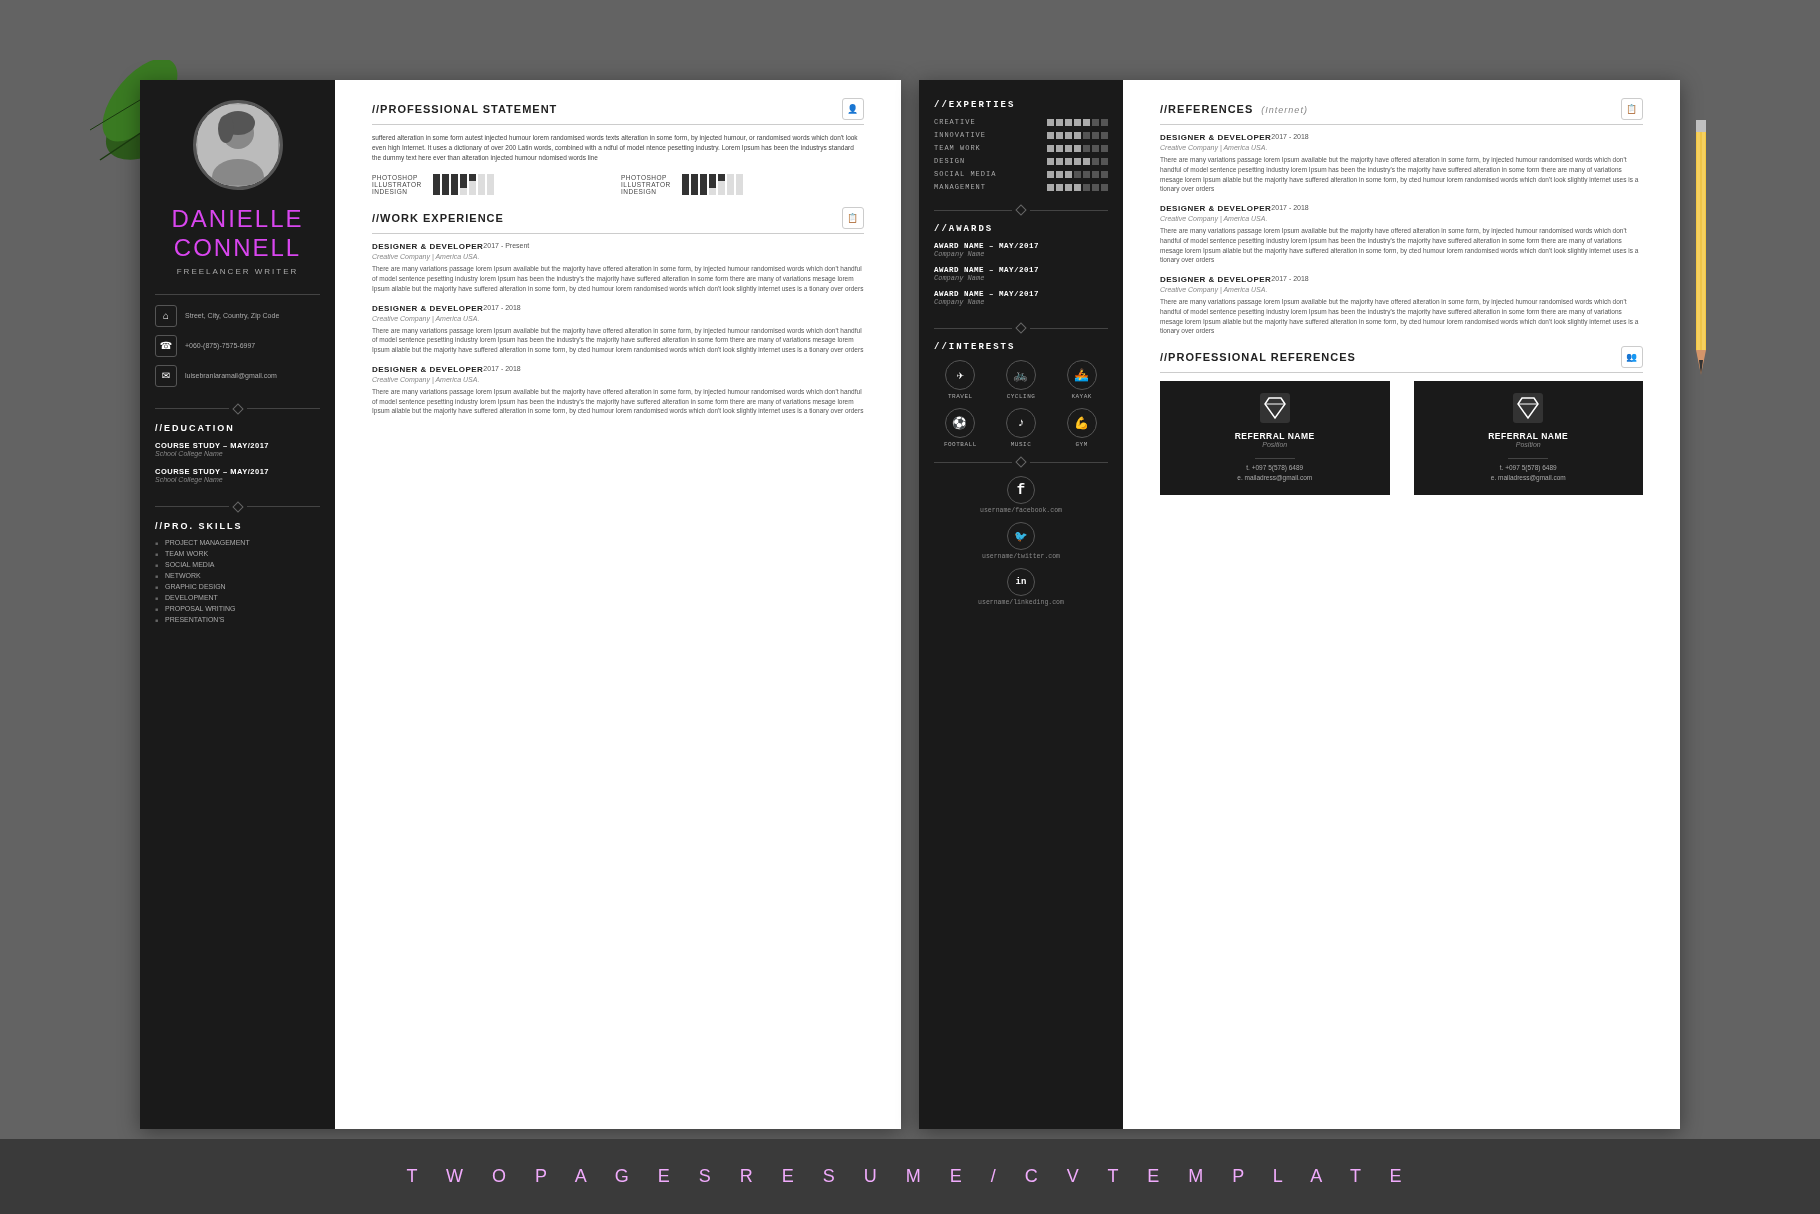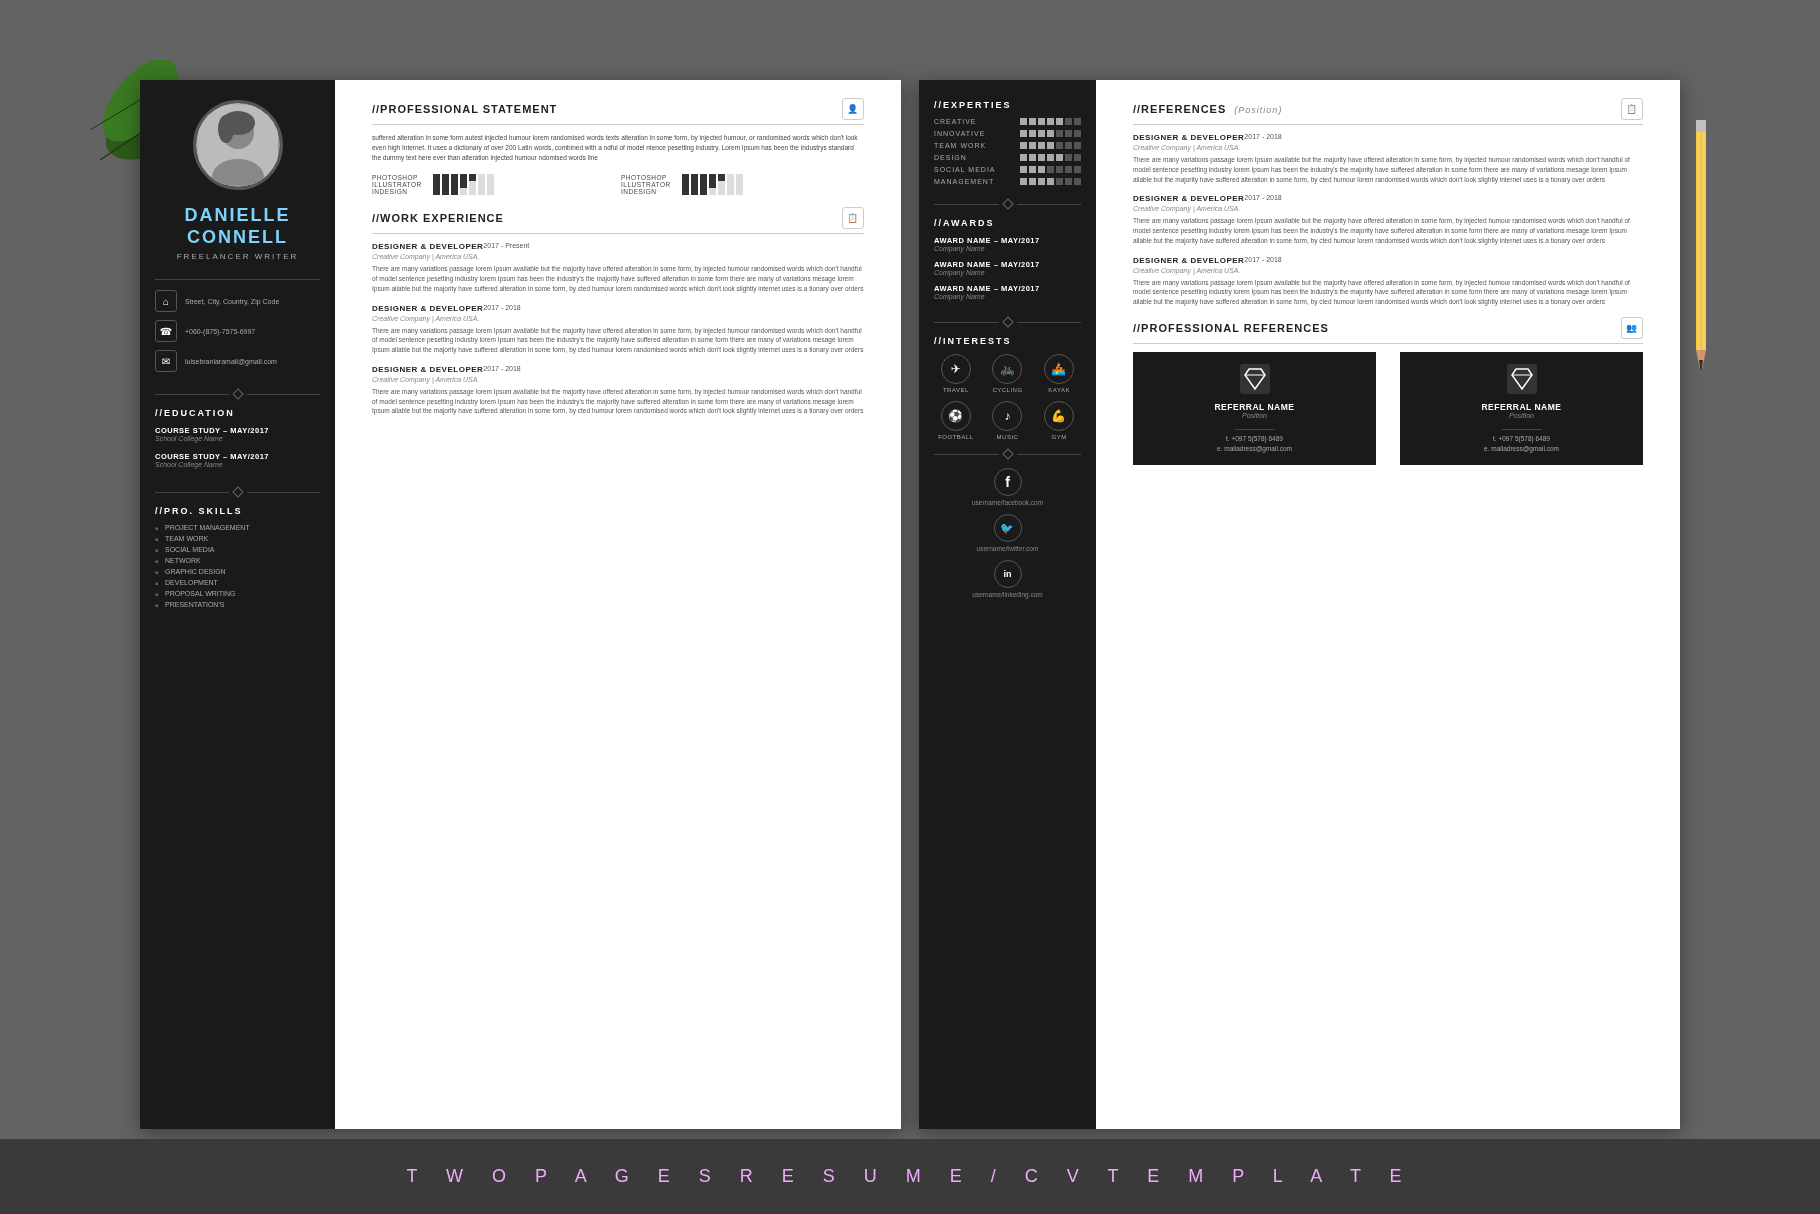--- a/index.html
+++ b/index.html
@@ -103,25 +103,25 @@
       justify-content: center;
       color: #555;
       font-size: 30px;
     }
 
     .name-title {
       text-align: center;
       margin-bottom: 8px;
     }
     .name-title .name {
-      font-size: 18px;
-      font-weight: 700;
+      font-size: 24px;
+      font-weight: 400;
       letter-spacing: 2px;
       line-height: 1.2;
-      color: #7dd3fc;
+      color: #d946ef;
     }
     .name-title .job-title {
       font-size: 8px;
       letter-spacing: 2px;
       color: #aaa;
       margin-top: 4px;
       text-transform: uppercase;
     }
 
     .sidebar-divider {
@@ -324,28 +324,29 @@
     }
     .job-description {
       font-size: 6.5px;
       color: #555;
       line-height: 1.5;
       margin-bottom: 10px;
     }
 
     
     .sidebar2 {
-      width: 177px;
+      width: 204px;
       background-color: #1a1a1a;
       color: white;
       display: flex;
       flex-direction: column;
       align-items: center;
       padding: 20px 15px;
       flex-shrink: 0;
+      font-family: Liberation Mono, monospace;
     }
 
     .expertise-section {
       width: 100%;
     }
     .expertise-row {
       display: flex;
       align-items: center;
       justify-content: space-between;
       margin-bottom: 5px;
@@ -873,21 +874,21 @@
         <span class="social-url">username/linkeding.com</span>
       </div>
 
     </div>
 
     <div class="main-content">
 
       <div class="section-header">
         <div class="section-title-main">
           <span>//REFERENCES</span>
-          <span class="section-continued">(Position)</span>
+          <span class="section-continued">(Internet)</span>
         </div>
         <div class="section-icon">📋</div>
       </div>
 
       <div class="job-header">
         <span class="job-title-text">DESIGNER &amp; DEVELOPER</span>
         <span class="job-date">2017 - 2018</span>
       </div>
       <div class="job-company">Creative Company | America USA.</div>
       <div class="job-description">There are many variations passage lorem Ipsum available but the majority have offered alteration in some form, by injected humour randomised words which don't handful of model sentence pesetting industry lorem Ipsum has been the industry's the majority have suffered alteration in some form there are many of variations mesage lorem Ipsum ailable but the majority have suffered alteration in some form, by cted humour lorem randomised words which don't look slightly internet uses is a tionary over orders</div>

